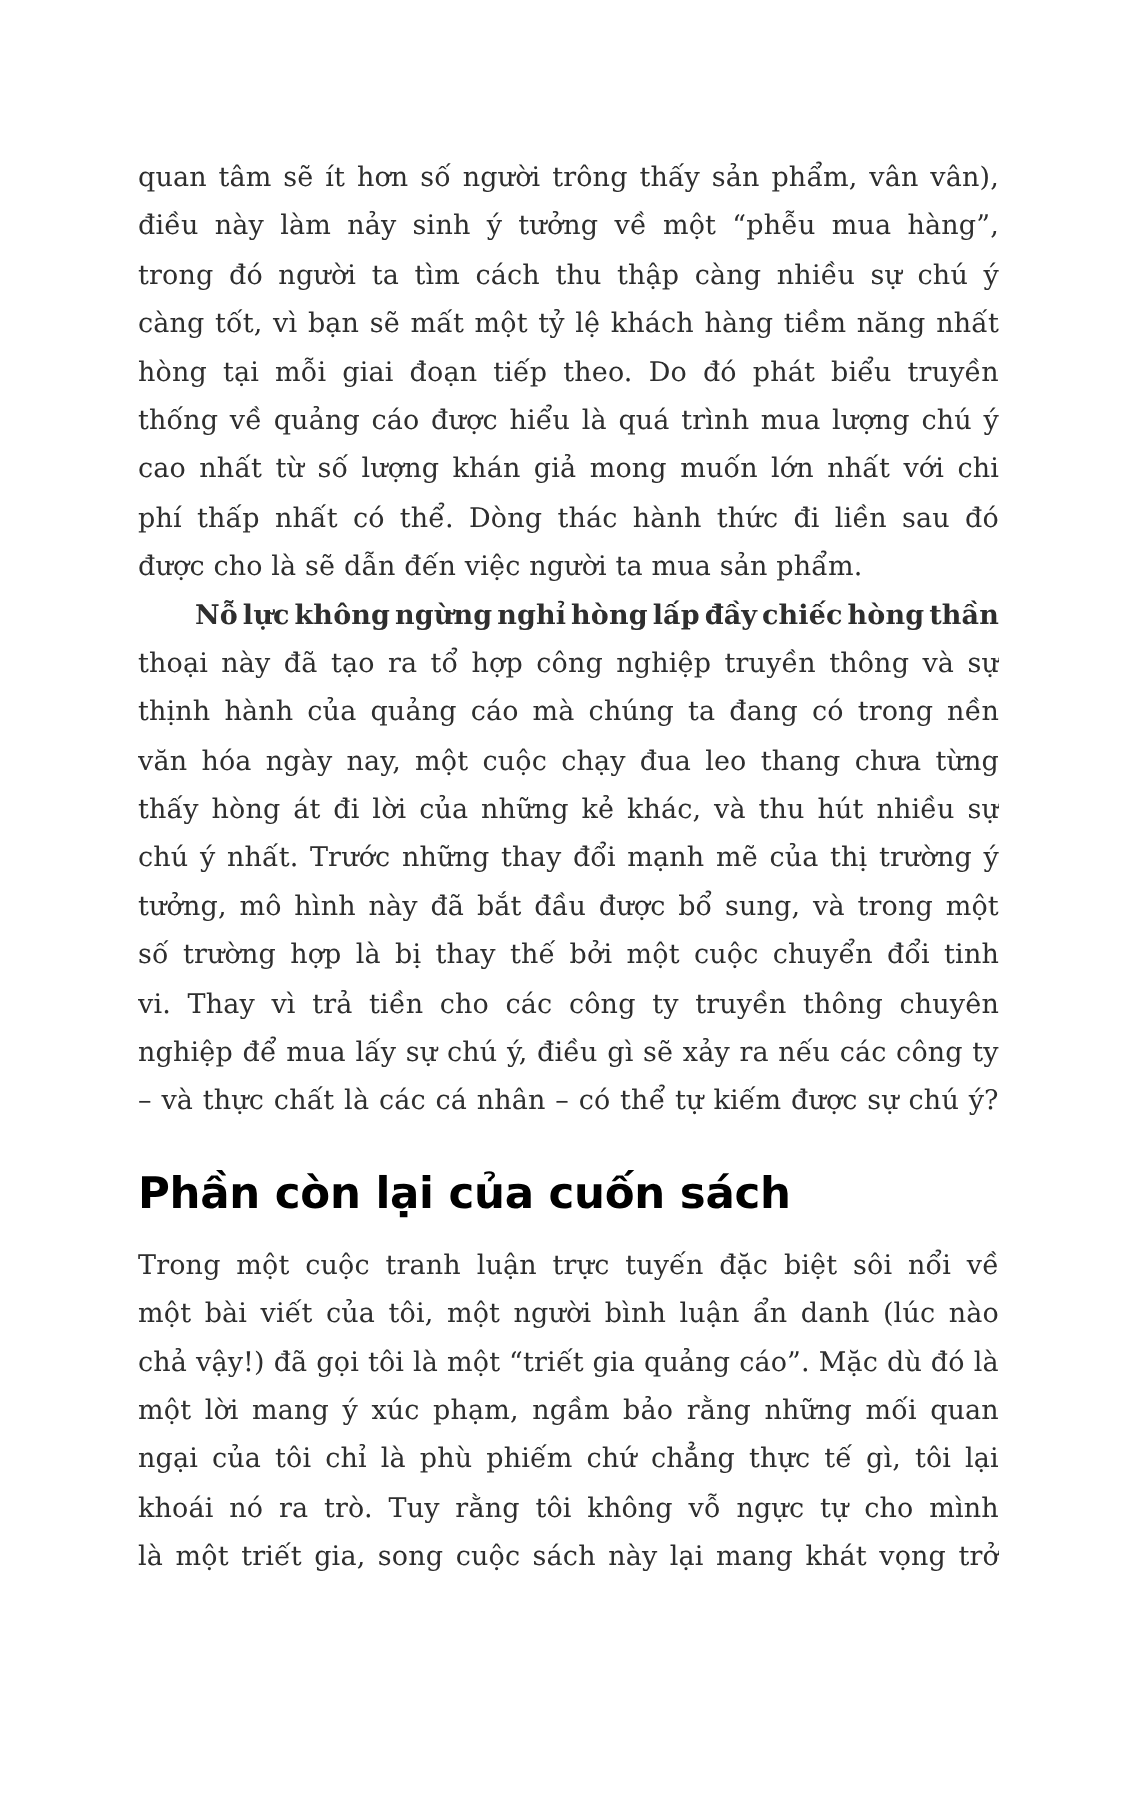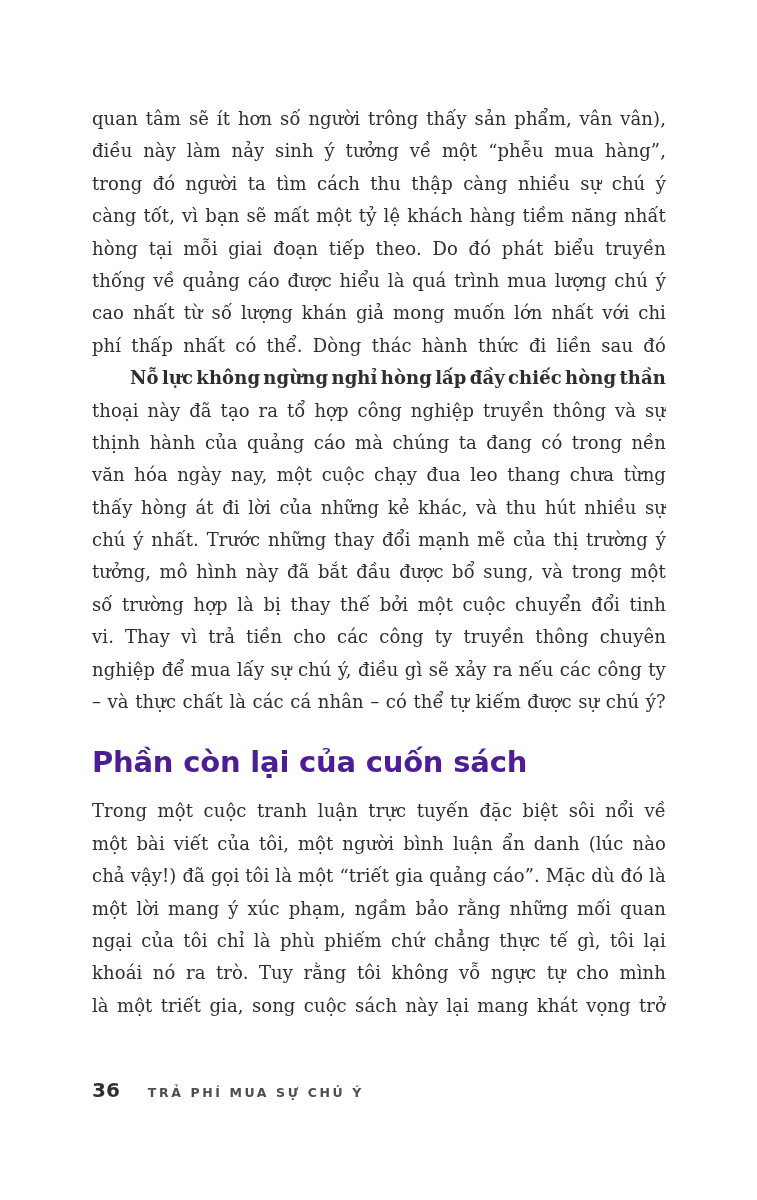--- a/index.html
+++ b/index.html
@@ -38,21 +38,21 @@
   .jline span { white-space: pre; flex: 0 0 auto; }
   
   .pline { text-align: left; white-space: nowrap; }
   .indent { padding-left: 38px; font-weight: bold; }
   .heading {
     margin: 27px 0 16px 0;
     font-family: "DejaVu Sans", "Liberation Sans", sans-serif;
     font-weight: 700;
     font-size: 29px;
     line-height: 34px;
-    color: #4c1d95;
+    color: #000000;
     letter-spacing: -0.2px;
   }
   .footer {
     position: absolute;
     left: 92px;
     top: 1078px;
     display: flex;
     align-items: baseline;
     font-family: "DejaVu Sans", "Liberation Sans", sans-serif;
   }
@@ -189,20 +189,21 @@
           <span>thể.</span>
           <span>Dòng</span>
           <span>thác</span>
           <span>hành</span>
           <span>thức</span>
           <span>đi</span>
           <span>liền</span>
           <span>sau</span>
           <span>đó</span>
         </div>
+      <div class="line pline">được cho là sẽ dẫn đến việc người ta mua sản phẩm.</div>
     </div>
 
     <div class="para">
       <div class="line jline indent">
           <span>Nỗ</span>
           <span>lực</span>
           <span>không</span>
           <span>ngừng</span>
           <span>nghỉ</span>
           <span>hòng</span>
@@ -475,18 +476,14 @@
           <span>lại</span>
           <span>mang</span>
           <span>khát</span>
           <span>vọng</span>
           <span>trở</span>
         </div>
     </div>
 
   </div>
 
-  <div class="footer">
-    <span class="page-number">36</span>
-    <span class="running-title">TRẢ PHÍ MUA SỰ CHÚ Ý</span>
-  </div>
 
 </div>
 
 </body></html>

